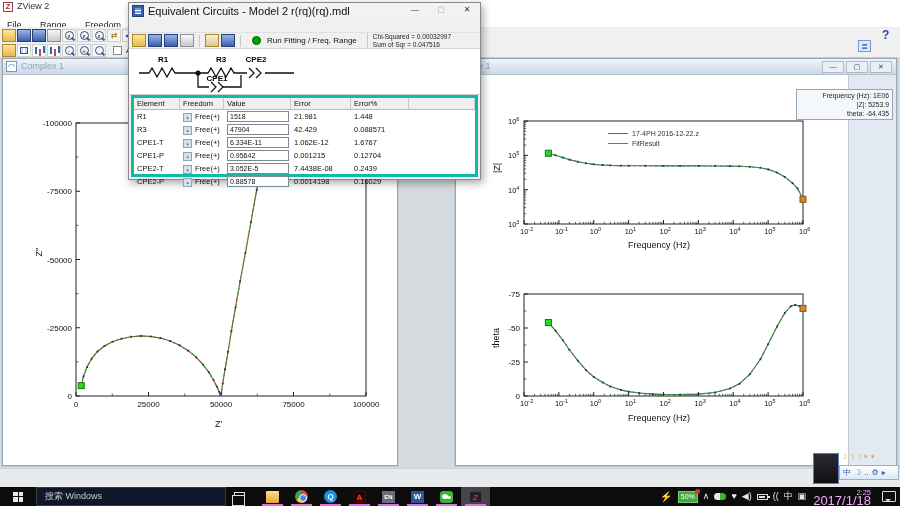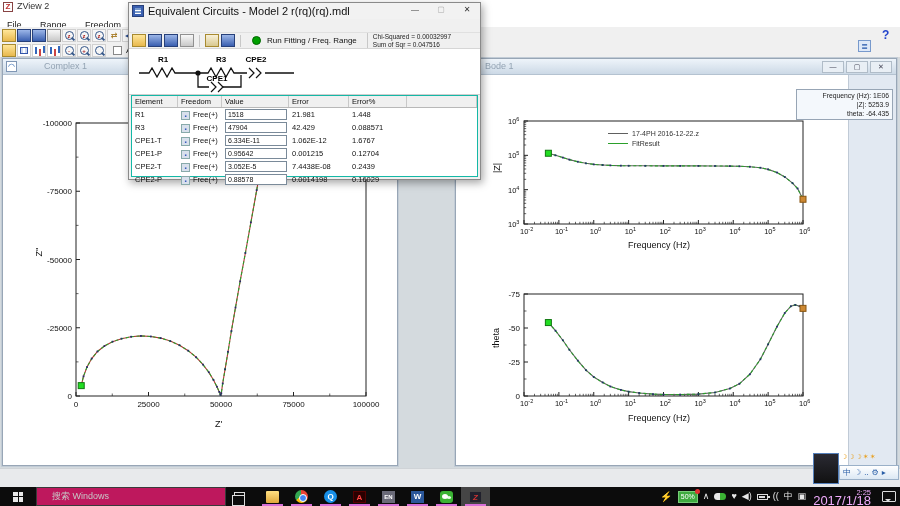--- a/index.html
+++ b/index.html
@@ -29,21 +29,21 @@
   .ic-chart::before { content:""; position:absolute; left:2px; bottom:2px; width:2px; height:7px; background:#3366bb; box-shadow:4px 2px 0 #cc4444, 8px -1px 0 #3366bb; }
   .ic-swap { background:#f6f6f6; color:#996600; }
   #all-files-box { width:9px; height:9px; border:1px solid #888; background:#fff; margin:0 3px 0 6px; }
   #all-files-label { font-size:8px; color:#222; }
   #help-icon { left:882px; top:28px; width:14px; height:14px; color:#2244cc; font-size:12px; font-weight:bold; }
   #mini-blue-icon { left:858px; top:40px; width:13px; height:12px; background:#dde8f8; border:1px solid #7799cc; color:#2255aa; font-size:8px; line-height:11px; text-align:center; }
 
   
   .child-window { border:1px solid #98a6b6; background:#fff; box-shadow:0 0 0 1px #c2ccd6; }
   .child-titlebar { position:absolute; left:0; top:0; right:0; height:16px; background:linear-gradient(#eef4fa,#ccd9e6); border-bottom:1px solid #b4c2d0; }
-  .child-title-text { position:absolute; left:18px; top:2px; font-size:9px; color:#93a3b3;margin-left:23px; }
+  .child-title-text { position:absolute; left:18px; top:2px; font-size:9px; color:#93a3b3; }
   .child-title-icon { position:absolute; left:3px; top:2px; width:11px; height:11px; background:#fff; border:1px solid #7f96b4; color:#3a6fb4; font-size:8px; line-height:9px; text-align:center; }
   #complex-window { left:2px; top:58px; width:396px; height:408px; }
   #bode-window { left:455px; top:58px; width:442px; height:408px; }
   .child-content { position:absolute; left:0; top:16px; right:0; bottom:0; background:#fff; overflow:hidden; }
   .win-btns { position:absolute; right:4px; top:2px; display:flex; gap:2px; }
   .win-btn { width:22px; height:12px; background:#e9eff5; border:1px solid #b0bcc8; font-size:7px; line-height:10px; text-align:center; color:#445; }
   #bode-right-strip { position:absolute; right:0; top:0; width:48px; height:100%; background:#e2e9f2; border-left:1px solid #c0cad6; }
 
   
   .axis-label { position:absolute; font-size:9px; color:#111; }
@@ -67,37 +67,37 @@
   .dlg-btn { width:24px; height:13px; text-align:center; font-size:8px; line-height:12px; color:#333; }
   #dlg-menubar { position:absolute; left:0; top:16px; right:0; height:13px; background:#f7f7f7; }
   .dlg-menu-item { display:inline-block; font-size:8.5px; color:#111; padding:1px 7px 0 6px; }
   #dlg-toolbar { position:absolute; left:0; top:29px; right:0; height:17px; background:#f0f0f0; border-top:1px solid #e0e0e0; border-bottom:1px solid #d6d6d6; display:flex; align-items:center; gap:2px; padding-left:3px; }
   .dlg-sep { width:1px; height:12px; background:#c8c8c8; margin:0 3px; }
   #run-dot { width:9px; height:9px; border-radius:50%; background:#00a000; border:1px solid #006600; margin:0 4px 0 6px; }
   #run-label { font-size:8px; color:#111; }
   #chi-block { margin-left:8px; border-left:1px solid #c8c8c8; padding-left:5px; }
   .chi-line { font-size:6.5px; color:#222; line-height:7.5px; white-space:nowrap; }
   #circuit-area { position:absolute; left:0; top:46px; right:0; height:46px; background:#fff; border-bottom:1px solid #cfcfcf; }
-  #param-table { position:absolute; left:2px; top:92px; right:2px; bottom:2px; background:#fff; border:1px solid #14b8a6; font-size:7.5px; }
+  #param-table { position:absolute; left:2px; top:92px; right:2px; bottom:2px; background:#fff; border:3px solid #14b8a6; font-size:7.5px; }
   .pt-header { display:flex; height:12px; background:#f0f0f0; border-bottom:1px solid #b8b8b8; }
   .pt-hcell { border-right:1px solid #c8c8c8; padding:1px 0 0 3px; color:#111; }
   .pt-row { display:flex; height:13px; align-items:center; }
   .pt-cell { padding-left:3px; color:#111; overflow:hidden; white-space:nowrap; }
   .c-el { width:46px; } .c-fr { width:44px; } .c-va { width:67px; } .c-er { width:60px; } .c-ep { width:58px; } .c-xx { flex:1; }
   .freedom-btn { display:inline-block; width:9px; height:9px; background:#d8e0ec; border:1px solid #8aa; margin-right:3px; vertical-align:-1px; }
   .freedom-btn::before { content:"▪"; display:block; font-size:6px; line-height:8px; text-align:center; color:#3355bb; }
   .value-box { display:inline-block; width:62px; height:11px; background:#fff; border:1px solid #7a8a99; font-size:7px; line-height:10px; padding-left:2px; }
 
   
   #status-bar { left:0; top:468px; width:900px; height:19px; background:#e8eaec; border-top:1px solid #cfd3d7; }
   #taskbar { left:0; top:487px; width:900px; height:19px; background:#0c0c0c; display:flex; align-items:center; }
   #start-btn { width:36px; height:19px; display:flex; align-items:center; justify-content:center; }
   .win-flag { width:10px; height:10px; display:grid; grid-template-columns:4.5px 4.5px; grid-template-rows:4.5px 4.5px; gap:1px; }
   .win-flag span { background:#e8e8e8; }
-  #search-box { width:190px; height:19px; background:#be185d; border:1px solid #3a3a3a; display:flex; align-items:center; padding-left:15px;text-align:center; }
+  #search-box { width:190px; height:19px; background:#0f172a; border:1px solid #3a3a3a; display:flex; align-items:center; padding-left:8px;text-align:center; }
   #search-text { font-size:9px; color:#c8c8c8; }
   #task-view { width:26px; height:19px; display:flex; align-items:center; justify-content:center; }
   .tv-icon { width:11px; height:9px; border:1px solid #ddd; position:relative; background:transparent; }
   .tv-icon::before { content:""; position:absolute; left:-3px; top:2px; width:11px; height:9px; border:1px solid #ddd; background:#0c0c0c; }
   #task-icons { display:flex; height:19px; margin-left:6px; }
   .task-btn { width:29px; height:19px; display:flex; align-items:center; justify-content:center; position:relative; }
   .task-btn.active { background:#454545; }
   .task-underline { position:absolute; bottom:0; left:4px; right:4px; height:2px; background:#d86fd8; }
   .app-ic { width:13px; height:12px; font-size:8px; font-weight:bold; text-align:center; line-height:12px; color:#fff; }
   .app-folder { background:linear-gradient(#ffe082,#e0a83c); border-radius:1px; }

